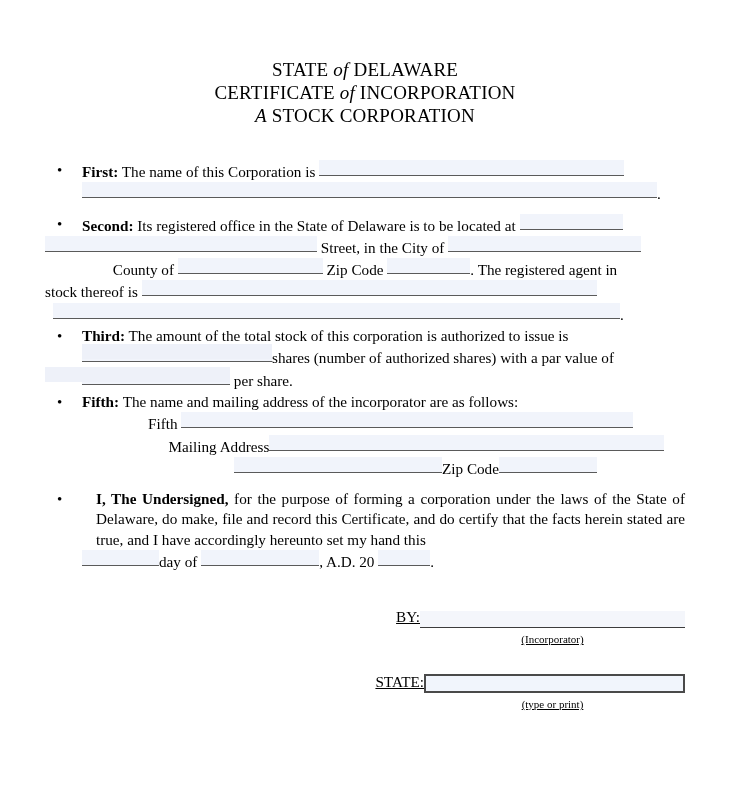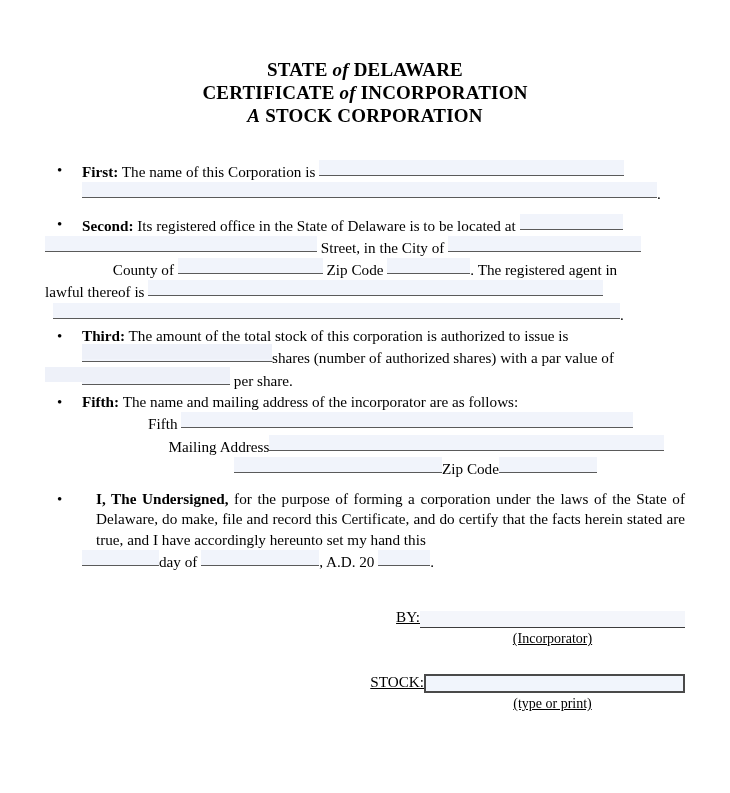--- a/index.html
+++ b/index.html
@@ -23,21 +23,21 @@
     overflow: hidden;
   }
 
   
   .title-block {
     padding-top: 58px;
     text-align: center;
   }
   .title-line {
     font-size: 19px;
-    font-weight: bold;
+    font-weight: normal;
     letter-spacing: 0.2px;
     line-height: 23px;
     white-space: pre;
   }
   .title-line .ital {
     font-style: italic;
   }
 
   
   .body-wrap {
@@ -115,21 +115,21 @@
     width: 265px;
     border-bottom: 1.6px solid #3c3c3c;
     height: 16px;
     background: #f4f6fb;
   }
   .sig-caption {
     text-align: center;
     width: 265px;
     margin-left: auto;
     margin-right: 0;
-    font-size: 14px;
+    font-size: 11px;
     padding-top: 1px;
   }
 
   .name-box {
     width: 261px;
     height: 19px;
     border: 2px solid #4a4a4a;
     background: #f1f5fc;
     box-sizing: border-box;
   }
@@ -152,21 +152,21 @@
       <span class="bullet"></span>
       <span class="lead">First:</span><span> The name of this Corporation is </span><span class="fill" style="width:305px;"></span>
       <div><span class="fill" style="width:575px;"></span><span>.</span></div>
     </div>
 
     <div class="clause" style="margin-top:9px;">
       <span class="bullet"></span>
       <span class="lead">Second:</span><span> Its registered office in the State of Delaware is to be located at </span><span class="fill" style="width:103px;"></span>
       <div style="margin-left:-37px;"><span class="fill" style="width:272px;"></span><span> Street, in the City of </span><span class="fill" style="width:193px;"></span></div>
       <div style="margin-left:-37px;text-align:center;"><span>County of </span><span class="fill" style="width:145px;"></span><span> Zip Code </span><span class="fill" style="width:83px;"></span><span>.  The registered agent in</span></div>
-      <div style="margin-left:-37px;"><span>lawful thereof is </span><span class="fill" style="width:455px;"></span></div>
+      <div style="margin-left:-37px;"><span>stock thereof is </span><span class="fill" style="width:455px;"></span></div>
       <div style="margin-left:-37px;padding-left:8px;"><span class="fill" style="width:567px;"></span><span>.</span></div>
     </div>
 
 
     <div class="clause" style="margin-top:1px;">
       <span class="bullet"></span>
       <span class="lead">Third:</span><span> The amount of the total stock of this corporation is authorized to issue is</span>
       <div style="position:relative;">
         <span class="tint" style="position:absolute;left:0;top:-2px;width:190px;"></span>
         <span class="fill" style="width:190px;"></span><span>shares (number of authorized shares) with a par value of</span>
@@ -195,20 +195,20 @@
 
   <div class="sig-block">
 
     <div class="sig-row">
       <span class="sig-label">BY:</span>
       <span class="sig-line"></span>
     </div>
     <div class="sig-caption">(Incorporator)</div>
 
     <div class="sig-row name-row">
-      <span class="sig-label">STOCK:</span>
+      <span class="sig-label">STATE:</span>
       <span class="name-box"></span>
     </div>
     <div class="sig-caption">(type or print)</div>
 
   </div>
 
 </div>
 
 </body></html>

